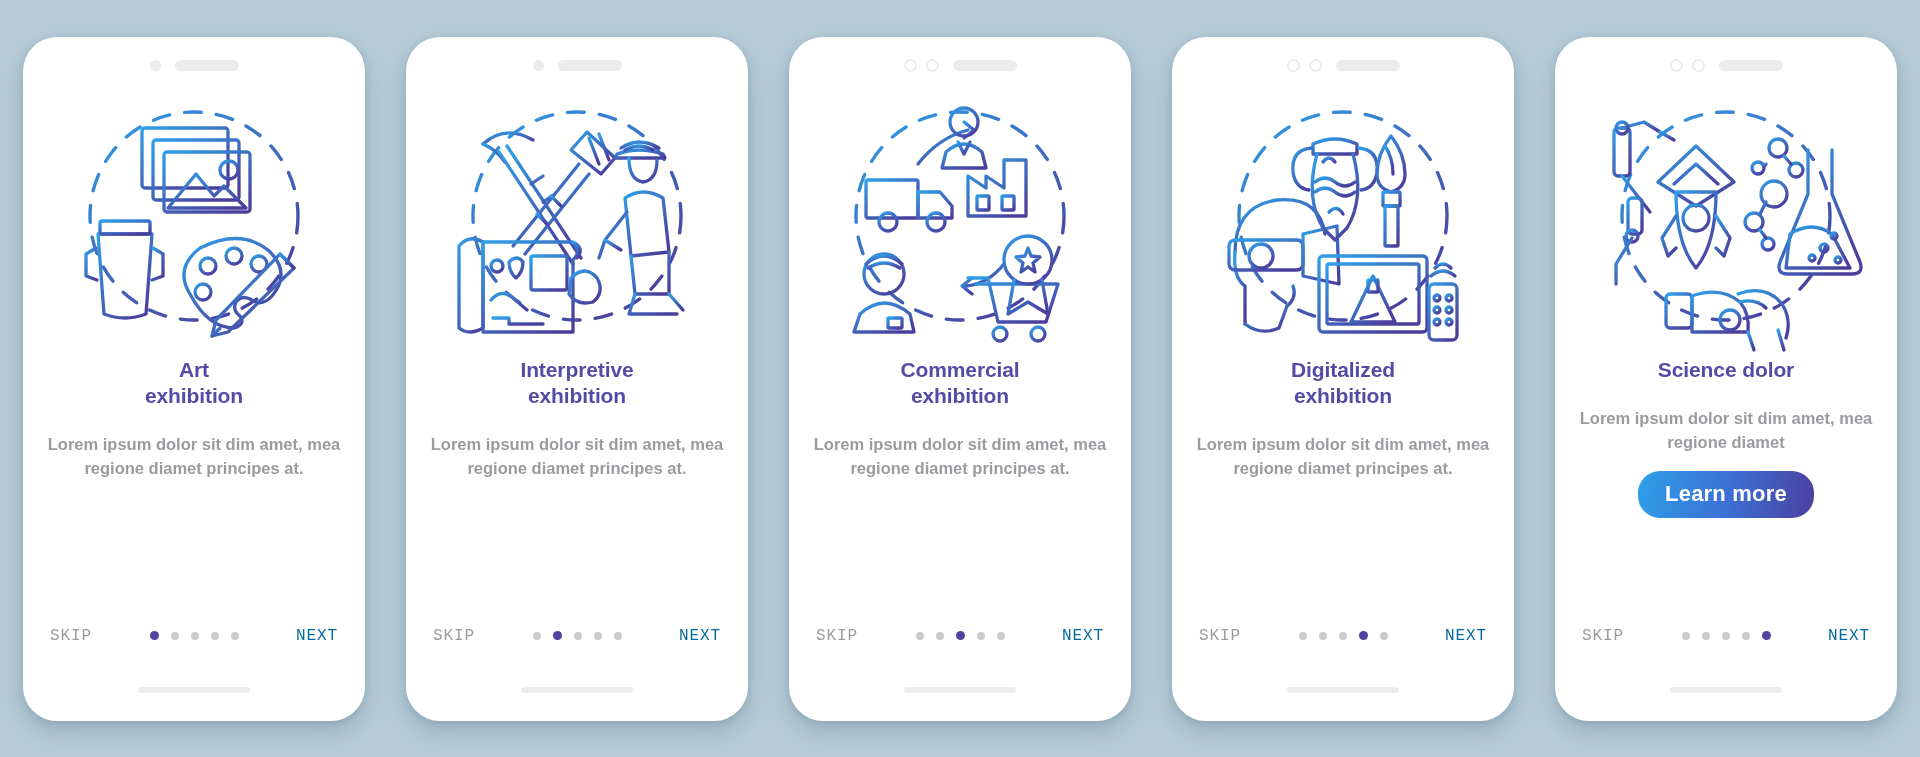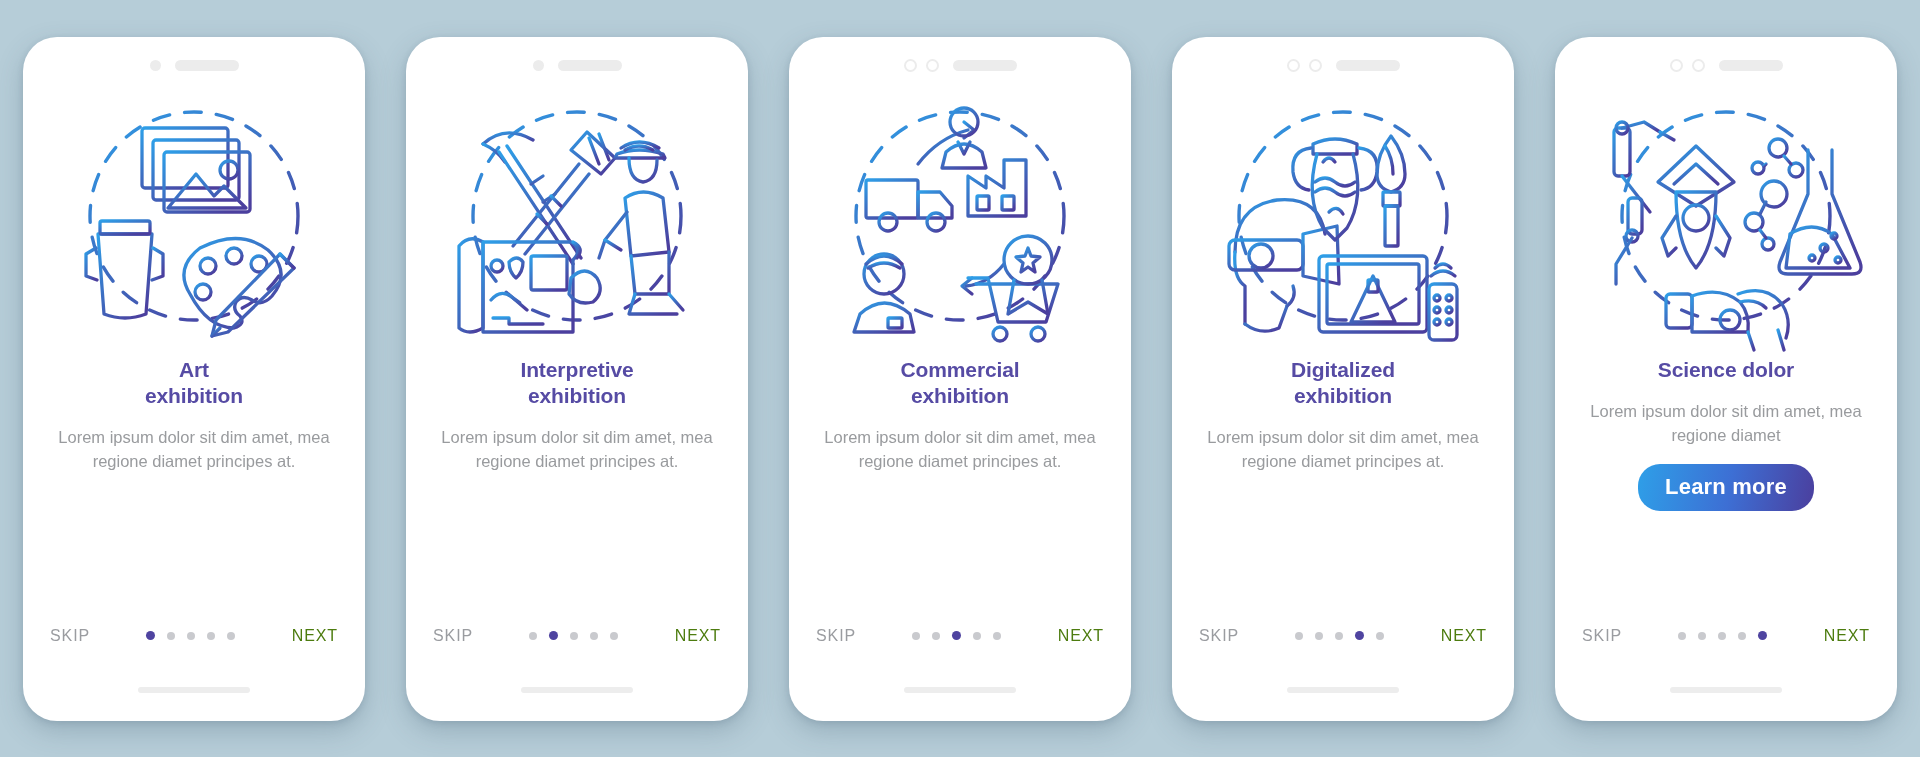--- a/index.html
+++ b/index.html
@@ -85,25 +85,25 @@
     flex: 0 0 auto;
   }
   .title {
     font-size: 21px;
     font-weight: bold;
     line-height: 1.26;
     color: #564ba4;
     letter-spacing: -0.1px;
   }
   .desc {
-    margin-top: 17px;
+    margin-top: 24px;
     font-size: 16.5px;
     line-height: 1.44;
     color: #999b9e;
-    font-weight: normal;
+    font-weight: bold;
   }
 
   .learn-more {
     display: inline-block;
     margin-top: 17px;
     padding: 10px 27px 11px;
     border-radius: 22px;
     font-size: 22px;
     font-weight: bold;
     color: #ffffff;
@@ -122,24 +122,24 @@
     align-items: center;
     justify-content: space-between;
     padding: 0 27px;
   }
   .nav-btn {
     font-size: 16px;
     letter-spacing: 0.9px;
     background: none;
     border: none;
     cursor: pointer;
-    font-family: Liberation Sans, sans-serif;
+    font-family: Liberation Mono, monospace;
   }
   .skip { color: #9a9ca0; }
-  .next { color: #4d7c0f; }
+  .next { color: #0369a1; }
 
   .dots { display: flex; align-items: center; gap: 12px; }
   .dot {
     width: 8px; height: 8px;
     border-radius: 50%;
     background: #c9cace;
   }
   .dot.on {
     background: #4f44a0;
     width: 9px; height: 9px;

